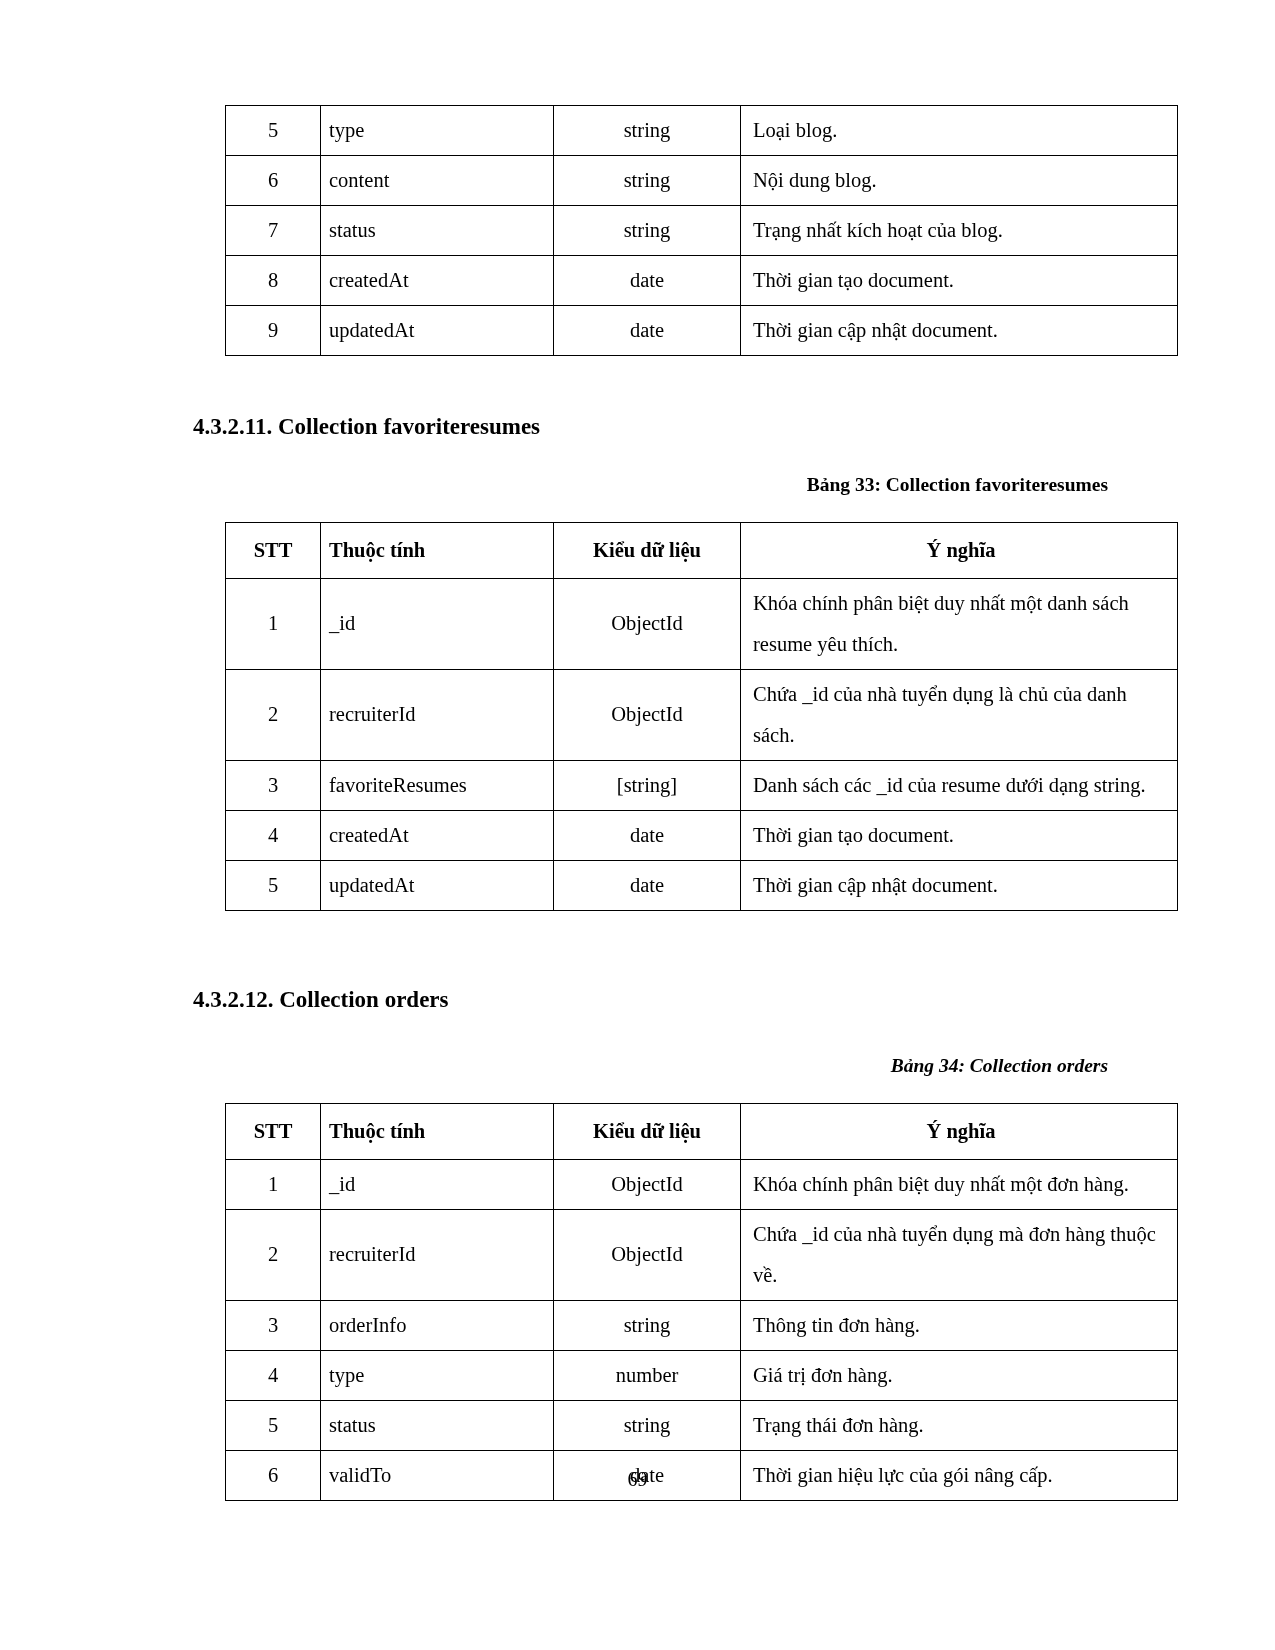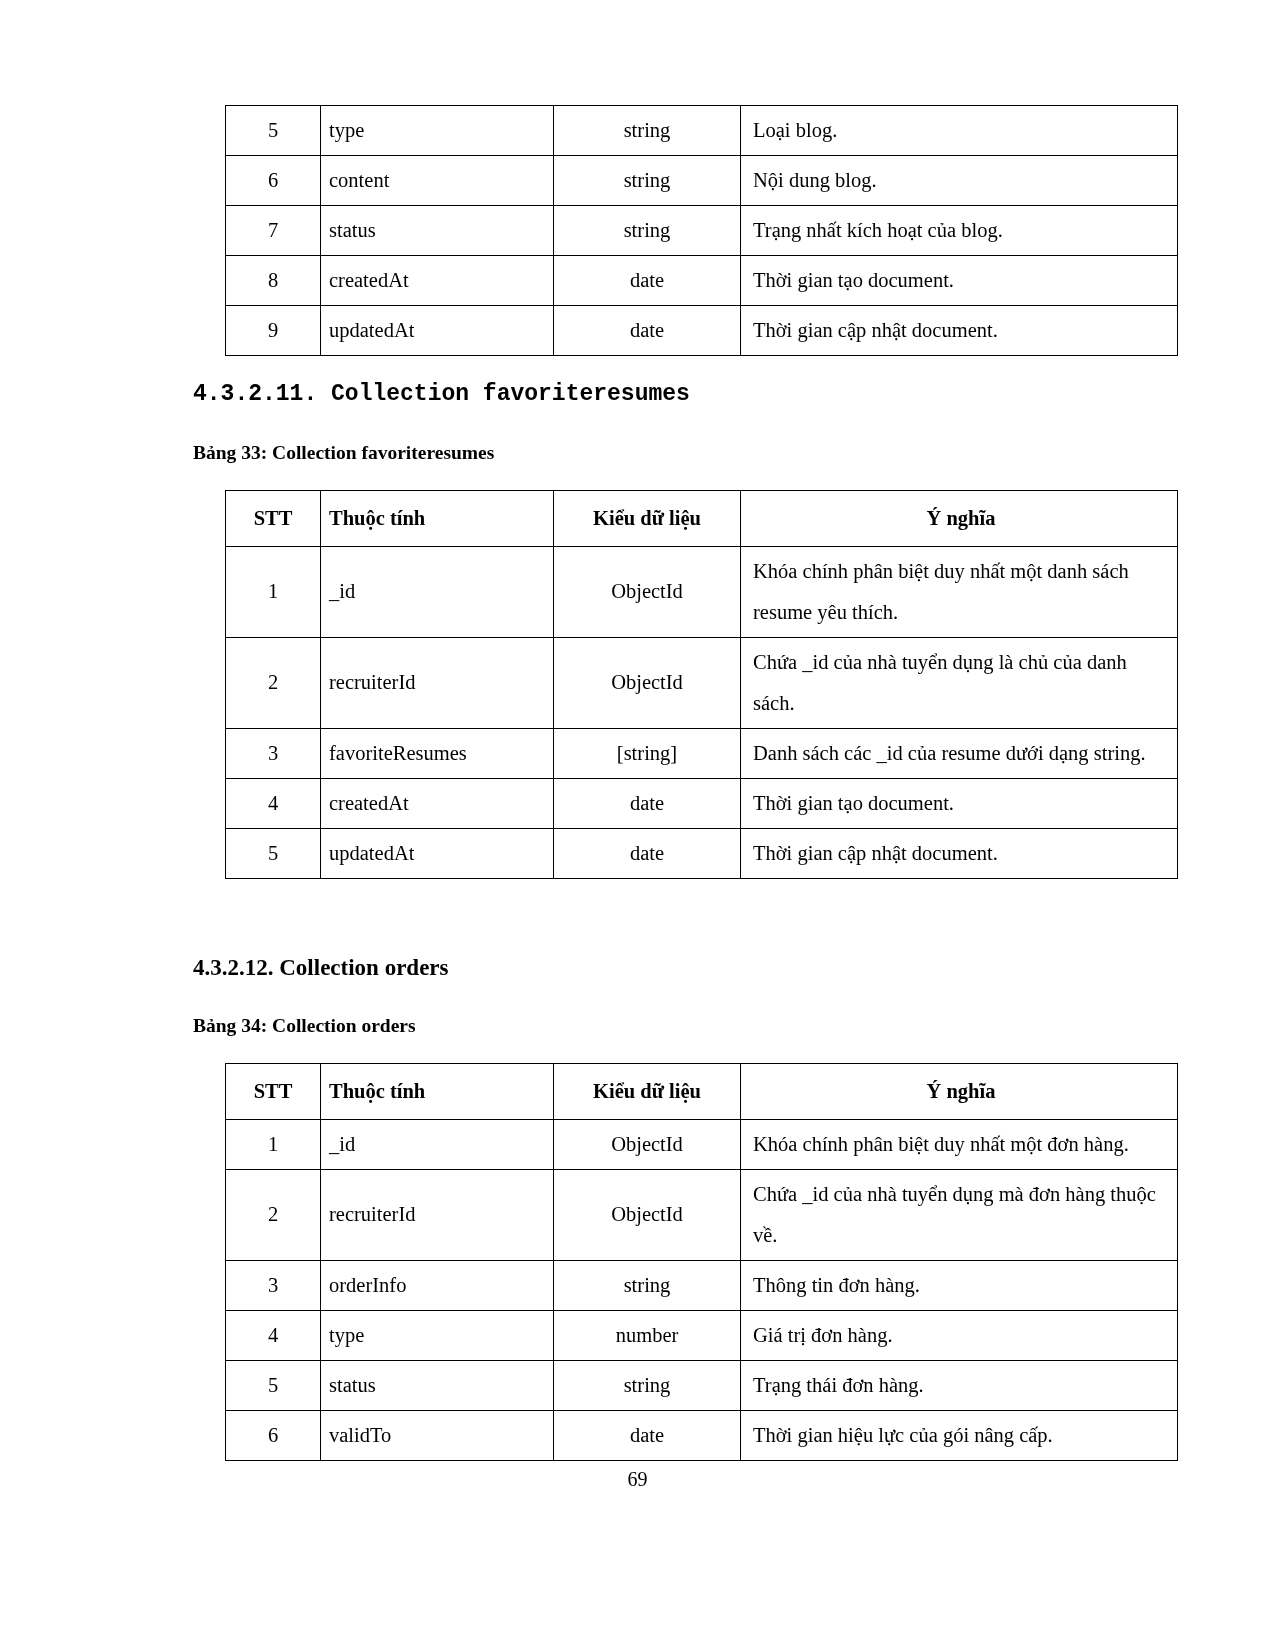--- a/index.html
+++ b/index.html
@@ -62,33 +62,33 @@
   .table-top { margin-top: 0; }
 
   
   h2.section-heading {
     font-size: 23px;
     font-weight: bold;
     margin: 0;
     padding: 0;
     line-height: 1.3;
   }
-  .heading-wrap-1 { margin-top: 24px; font-family: Liberation Mono, monospace; }
+  .heading-wrap-1 { margin-top: 56px; }
   .heading-wrap-2 { margin-top: 74px; }
 
   
   .table-caption {
-    text-align: left;
+    text-align: right;
     font-size: 19.5px;
     font-weight: bold;
     margin: 0;
     padding: 0;
   }
   .caption-wrap-1 { margin-top: 32px; }
-  .caption-wrap-2 { margin-top: 32px; }
+  .caption-wrap-2 { margin-top: 40px; font-style: italic; }
 
   .table-wrap-1 { margin-top: 26px; }
   .table-wrap-2 { margin-top: 26px; }
 
   
   .page-footer {
     position: absolute;
     left: 0;
     top: 1468px;
     width: 1275px;

